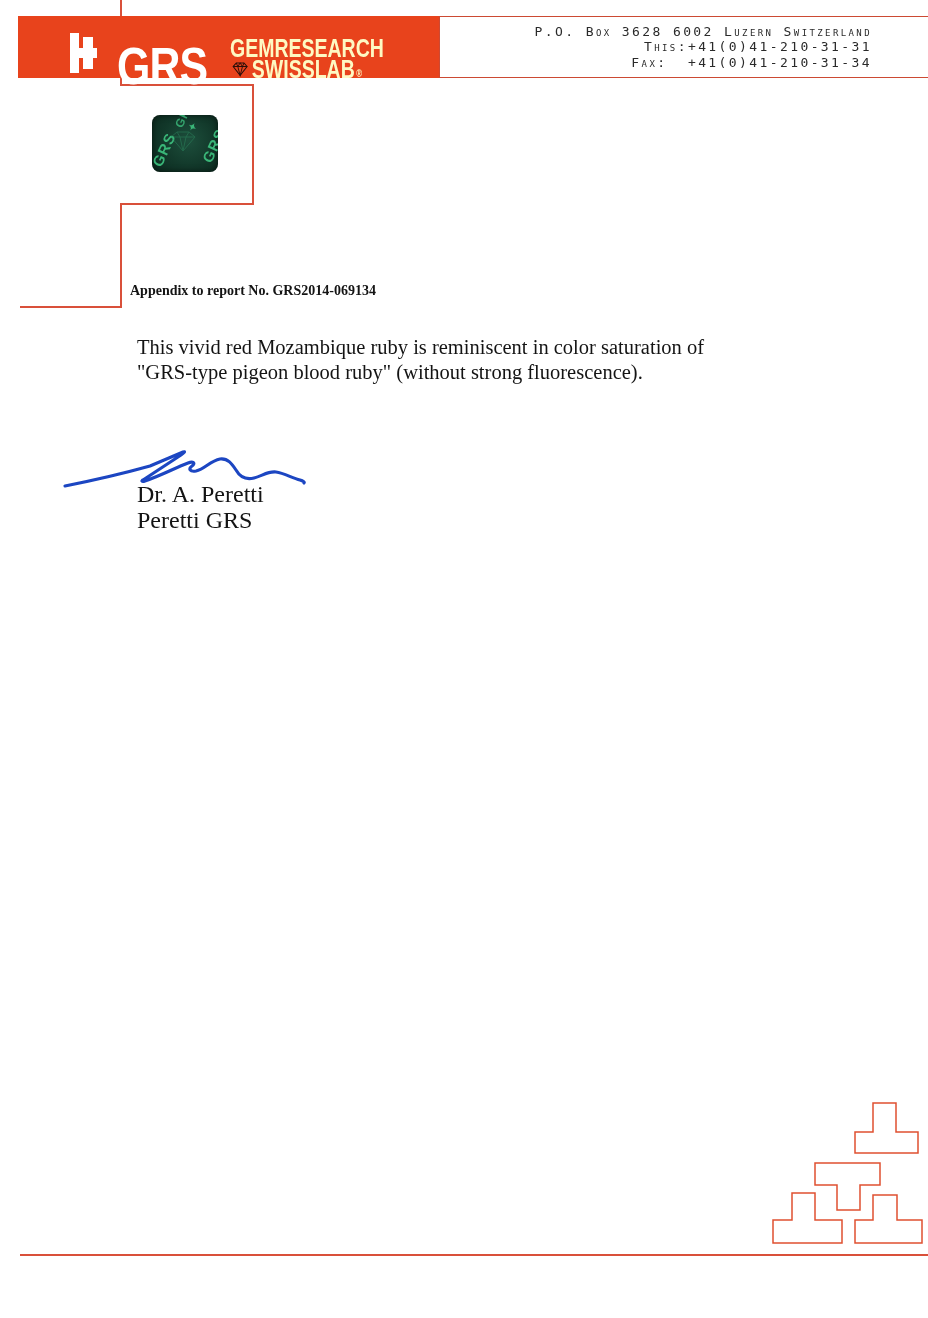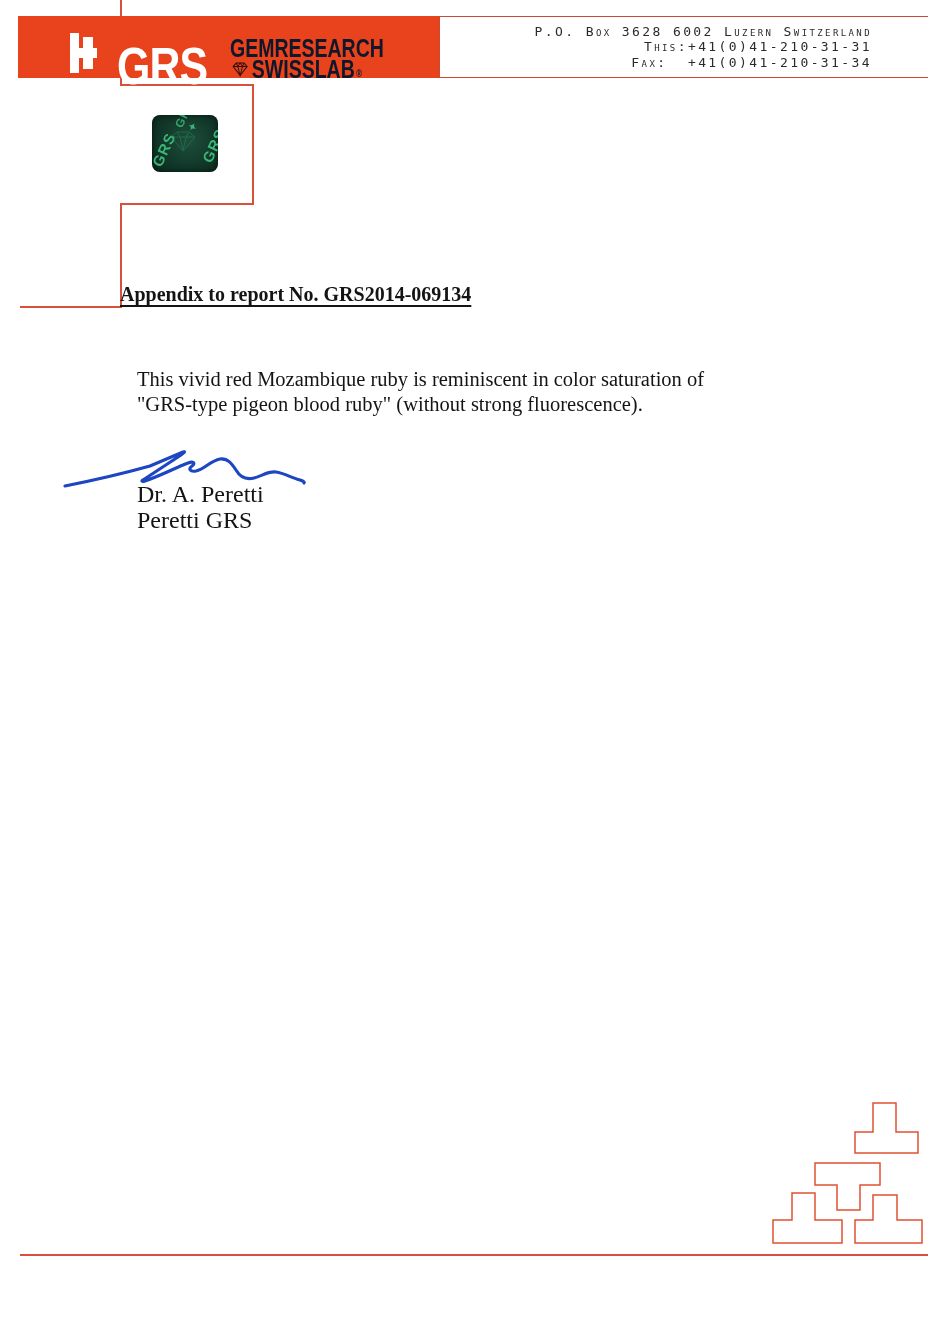--- a/index.html
+++ b/index.html
@@ -10,21 +10,21 @@
   .redline{position:absolute;background:#d9503a;}
   .rl-v{width:2px;}
   .rl-h{height:2px;}
 
   
   #banner{position:absolute;left:18px;top:16px;width:421px;height:62px;background:#e8431c;}
   .logo-white{position:absolute;background:#ffffff;}
   #grs-text{position:absolute;left:99px;top:29px;color:#ffffff;
             font-family:"Liberation Sans", sans-serif;font-weight:bold;font-size:51px;
             line-height:44px;letter-spacing:-1px;transform:scaleX(.84);transform-origin:left top;}
-  #labname{position:absolute;left:212px;top:21px;color:#0f172a;
+  #labname{position:absolute;left:212px;top:21px;color:#fef9c3;
            font-family:"Liberation Sans", sans-serif;font-weight:bold;white-space:nowrap;}
   #labname .ln1{font-size:25px;line-height:23px;transform:scaleX(.78);transform-origin:left top;}
   #labname .ln2{font-size:25px;line-height:23px;transform:scaleX(.78);transform-origin:left top;
                 display:flex;align-items:center;gap:2px;margin-top:-2px;}
   #labname .reg{font-size:10px;align-self:flex-end;line-height:14px;}
 
   
   #addrbox{position:absolute;left:439px;top:16px;width:500px;height:62px;background:#ffffff;
            border:1px solid #cc4a33;box-sizing:border-box;
            font-family:"DejaVu Sans Mono", monospace;color:#2a2a2a;
@@ -34,24 +34,24 @@
                   font-variant:small-caps;white-space:nowrap;}
 
   
   #holo{position:absolute;left:152px;top:115px;width:66px;height:57px;border-radius:8px;
         background:radial-gradient(circle at 55% 45%, #1d4f3c 0%, #12382a 55%, #0c2a1f 100%);
         overflow:hidden;box-shadow:inset 0 0 6px rgba(0,0,0,.6);}
   #holo .h-letter{position:absolute;color:#3dbd7d;font-family:"Liberation Sans", sans-serif;
         font-weight:bold;font-size:15px;letter-spacing:1px;opacity:.95;white-space:nowrap;}
 
   
-  #heading{position:absolute;left:120px;top:283px;font-size:20px;font-weight:bold;
-           text-decoration:underline;text-underline-offset:4px;white-space:nowrap;}
+  #heading{position:absolute;left:130px;top:283px;font-size:14px;font-weight:bold;
+           text-underline-offset:4px;white-space:nowrap;}
   #bodytext{position:absolute;left:137px;top:335px;font-size:20.5px;line-height:25px;
-            white-space:nowrap;margin-top:32px;}
+            white-space:nowrap;}
   #signblock{position:absolute;left:137px;top:482px;font-size:24px;line-height:25.5px;
              white-space:nowrap;}
 
   
   .absvg{position:absolute;}
 </style>
 </head>
 <body>
 
 <div id="page">

